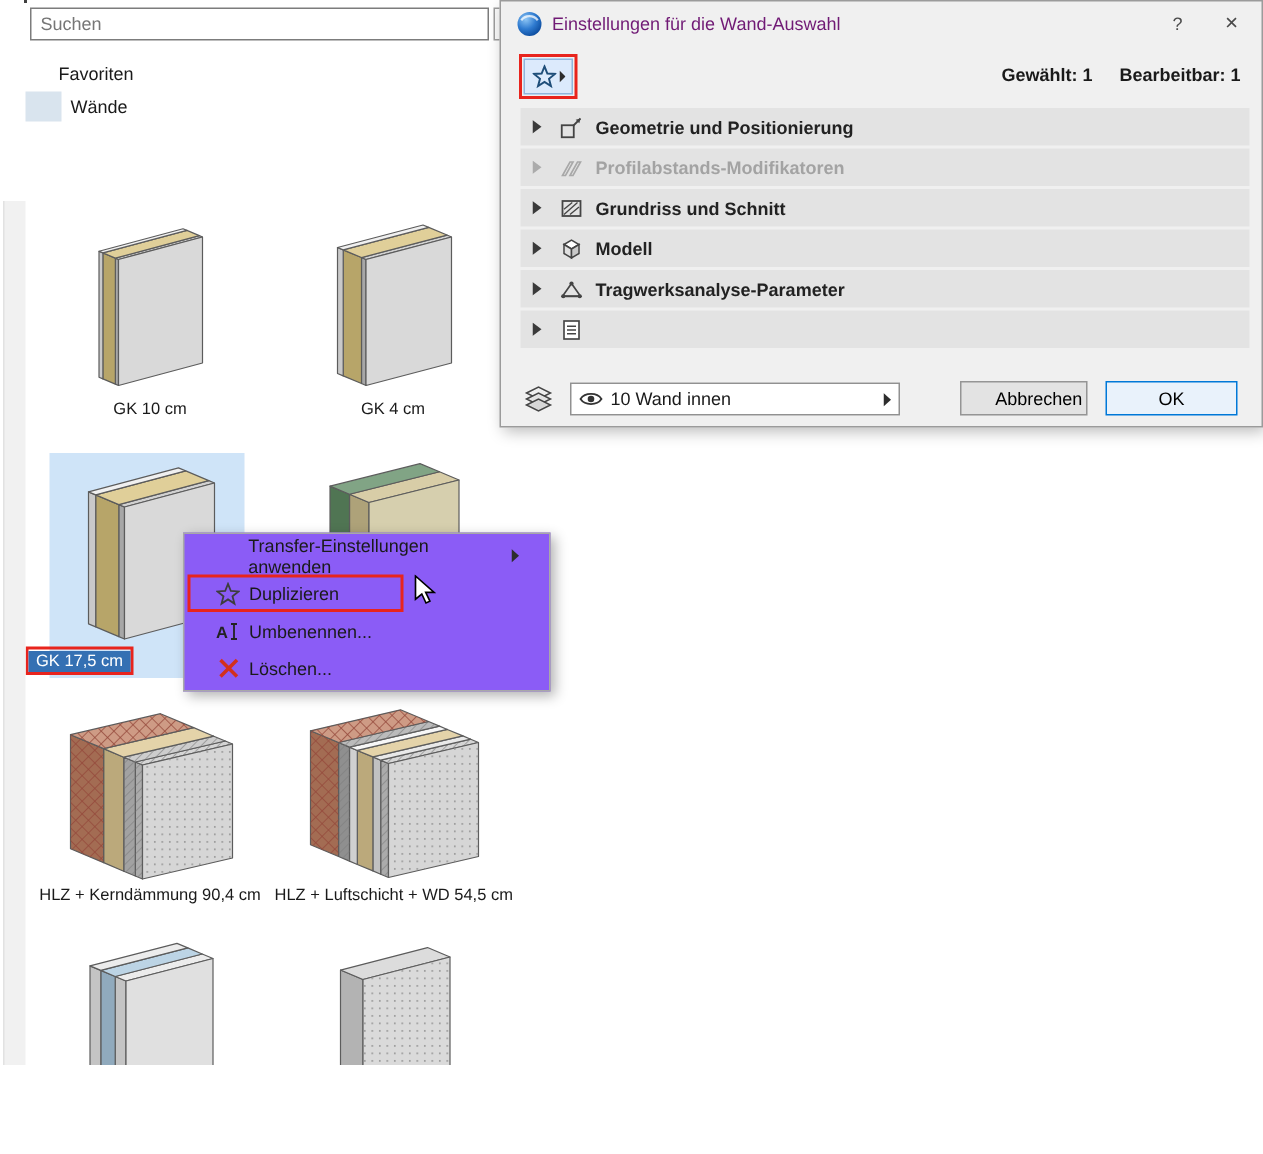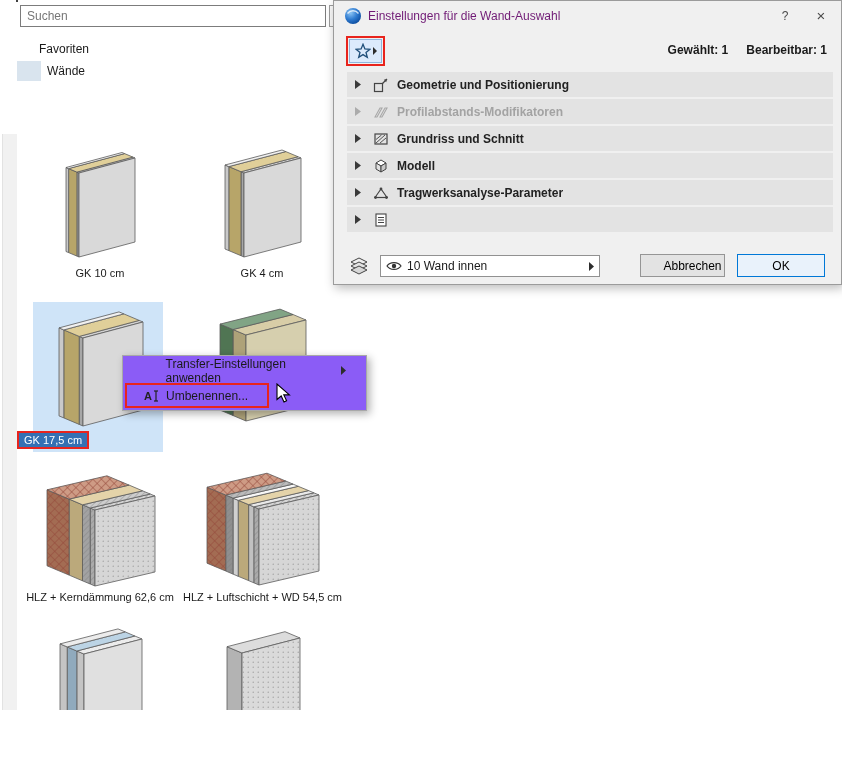--- a/index.html
+++ b/index.html
@@ -342,21 +342,21 @@
 
     <div class="wall-label" style="left:2px;top:133px;width:162px">GK 10 cm</div>
     <div class="wall-label" style="left:164px;top:133px;width:162px">GK 4 cm</div>
 
     <div class="sel-label-row">
       <span class="ann-box">
         <span class="sel-label">GK 17,5 cm</span>
       </span>
     </div>
 
-    <div class="wall-label" style="left:2px;top:457px;width:162px">HLZ + Kerndämmung 62,6 cm</div>
+    <div class="wall-label" style="left:2px;top:457px;width:162px">HLZ + Kerndämmung 90,4 cm</div>
     <div class="wall-label" style="left:163px;top:457px;width:165px">HLZ + Luftschicht + WD 54,5 cm</div>
   </div>
 
   <div class="vscroll">
     <div class="sb-up">
       
     </div>
 
     <div class="sb-down">
       
@@ -526,26 +526,43 @@
   <div class="mi">
     <span class="ic"></span>
     <span class="mlabel">Transfer-Einstellungen anwenden</span>
     <svg class="sub" width="5" height="9">
         <polygon points="0,0 5,4.5 0,9" fill="#2d2d2d"></polygon>
       </svg>
   </div>
   <div class="mi">
     <span class="ic">
         <svg width="16" height="16">
+      <path d="M8 1.3 L9.9 6 L15 6.3 L11 9.5 L12.3 14.4 L8 11.6 L3.7 14.4 L5 9.5 L1 6.3 L6.1 6 Z" fill="none" stroke="#3d3d3d" stroke-width="1.2"></path>
+    </svg>
+      </span>
+    <span class="mlabel">Duplizieren</span>
+  </div>
+  <div class="mi">
+    <span class="ic">
+        <svg width="16" height="16">
       <text x="0" y="12" font-size="11" font-weight="bold" fill="#222" font-family="Liberation Sans, sans-serif">A</text>
       <line x1="12" y1="3" x2="12" y2="13" stroke="#222" stroke-width="1.2"></line>
       <line x1="10" y1="3" x2="14" y2="3" stroke="#222" stroke-width="1.2"></line>
       <line x1="10" y1="13" x2="14" y2="13" stroke="#222" stroke-width="1.2"></line>
     </svg>
       </span>
     <span class="mlabel">Umbenennen...</span>
   </div>
+  <div class="mi">
+    <span class="ic">
+        <svg width="15" height="15">
+      <line x1="2" y1="2" x2="13" y2="13" stroke="#d2301c" stroke-width="2.4"></line>
+      <line x1="13" y1="2" x2="2" y2="13" stroke="#d2301c" stroke-width="2.4"></line>
+    </svg>
+      </span>
+    <span class="mlabel">Löschen...</span>
+  </div>
   <div class="menu-annotation"></div>
 </div>
 
 <svg class="cursor" width="16" height="21">
   <path d="M1 1 L1 16.5 L5.2 13 L8 19 L10.6 17.8 L7.8 11.9 L13.4 11.9 Z" fill="#ffffff" stroke="#000000" stroke-width="1.1"></path>
 </svg>
 
 </body></html>

